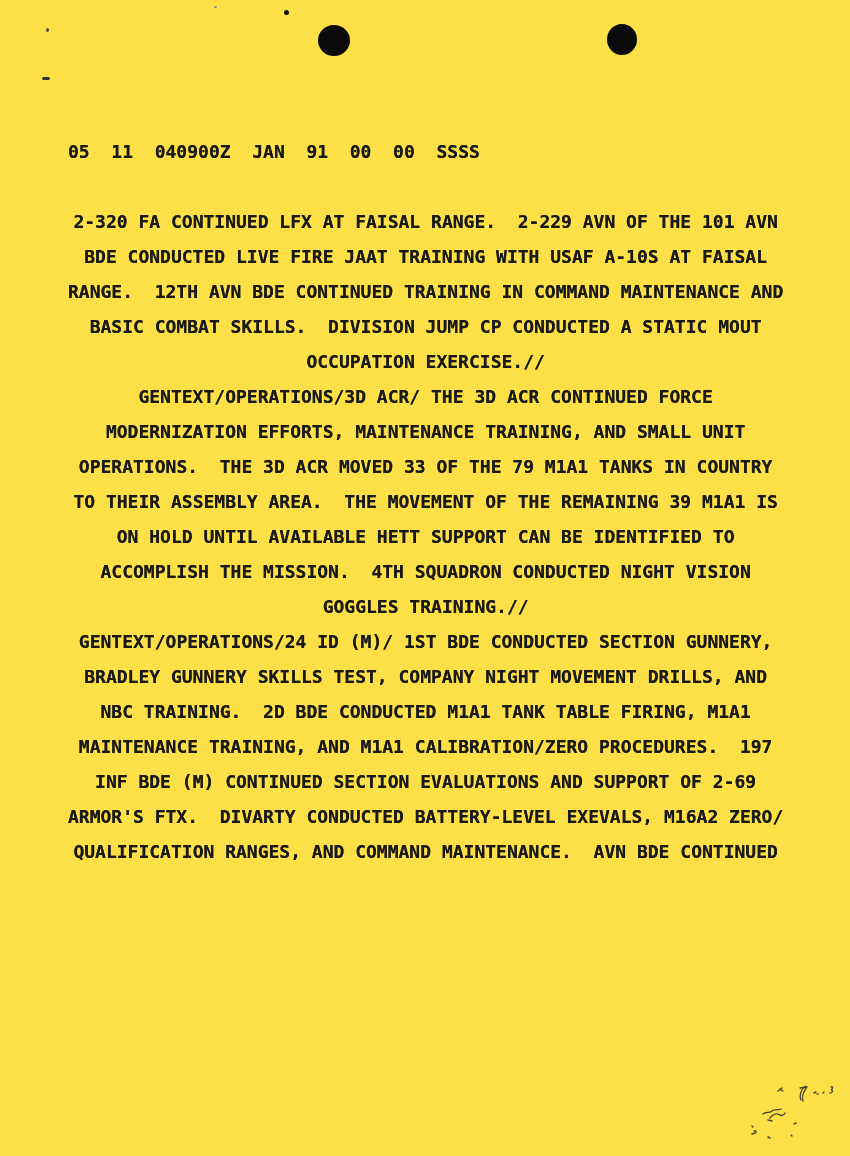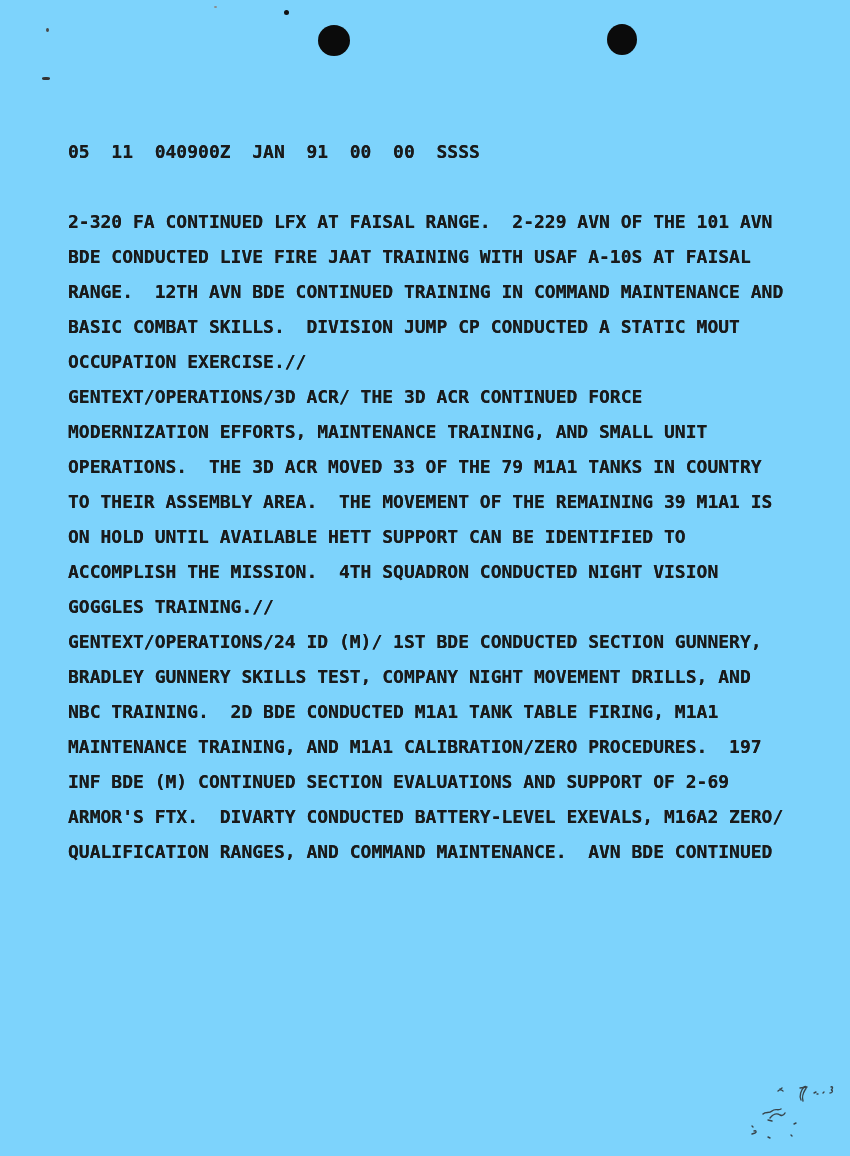--- a/index.html
+++ b/index.html
@@ -5,21 +5,21 @@
 <style>
   html, body {
     margin: 0;
     padding: 0;
     background: #ffffff;
   }
   .page {
     position: relative;
     width: 850px;
     height: 1156px;
-    background: #7dd3fc;
+    background: #fde047;
     overflow: hidden;
     font-family: "DejaVu Sans Mono", "Liberation Mono", monospace;
   }
   
   .typed {
     color: #1a1a1a;
     font-size: 18px;
     font-weight: 700;
     letter-spacing: 0px;
     white-space: pre;
@@ -32,20 +32,21 @@
     line-height: 35px;
   }
   .doc-body {
     position: absolute;
     left: 68px;
     top: 204px;
     line-height: 35px;
   }
   .doc-line {
     height: 35px;
+    text-align: center;
   }
   
   .hole-punch {
     position: absolute;
     background: #0b0b0b;
     border-radius: 50%;
   }
   .hole-punch.p1 { left: 318px; top: 25px; width: 32px; height: 31px; }
   .hole-punch.p2 { left: 607px; top: 24px; width: 30px; height: 31px; }
   

